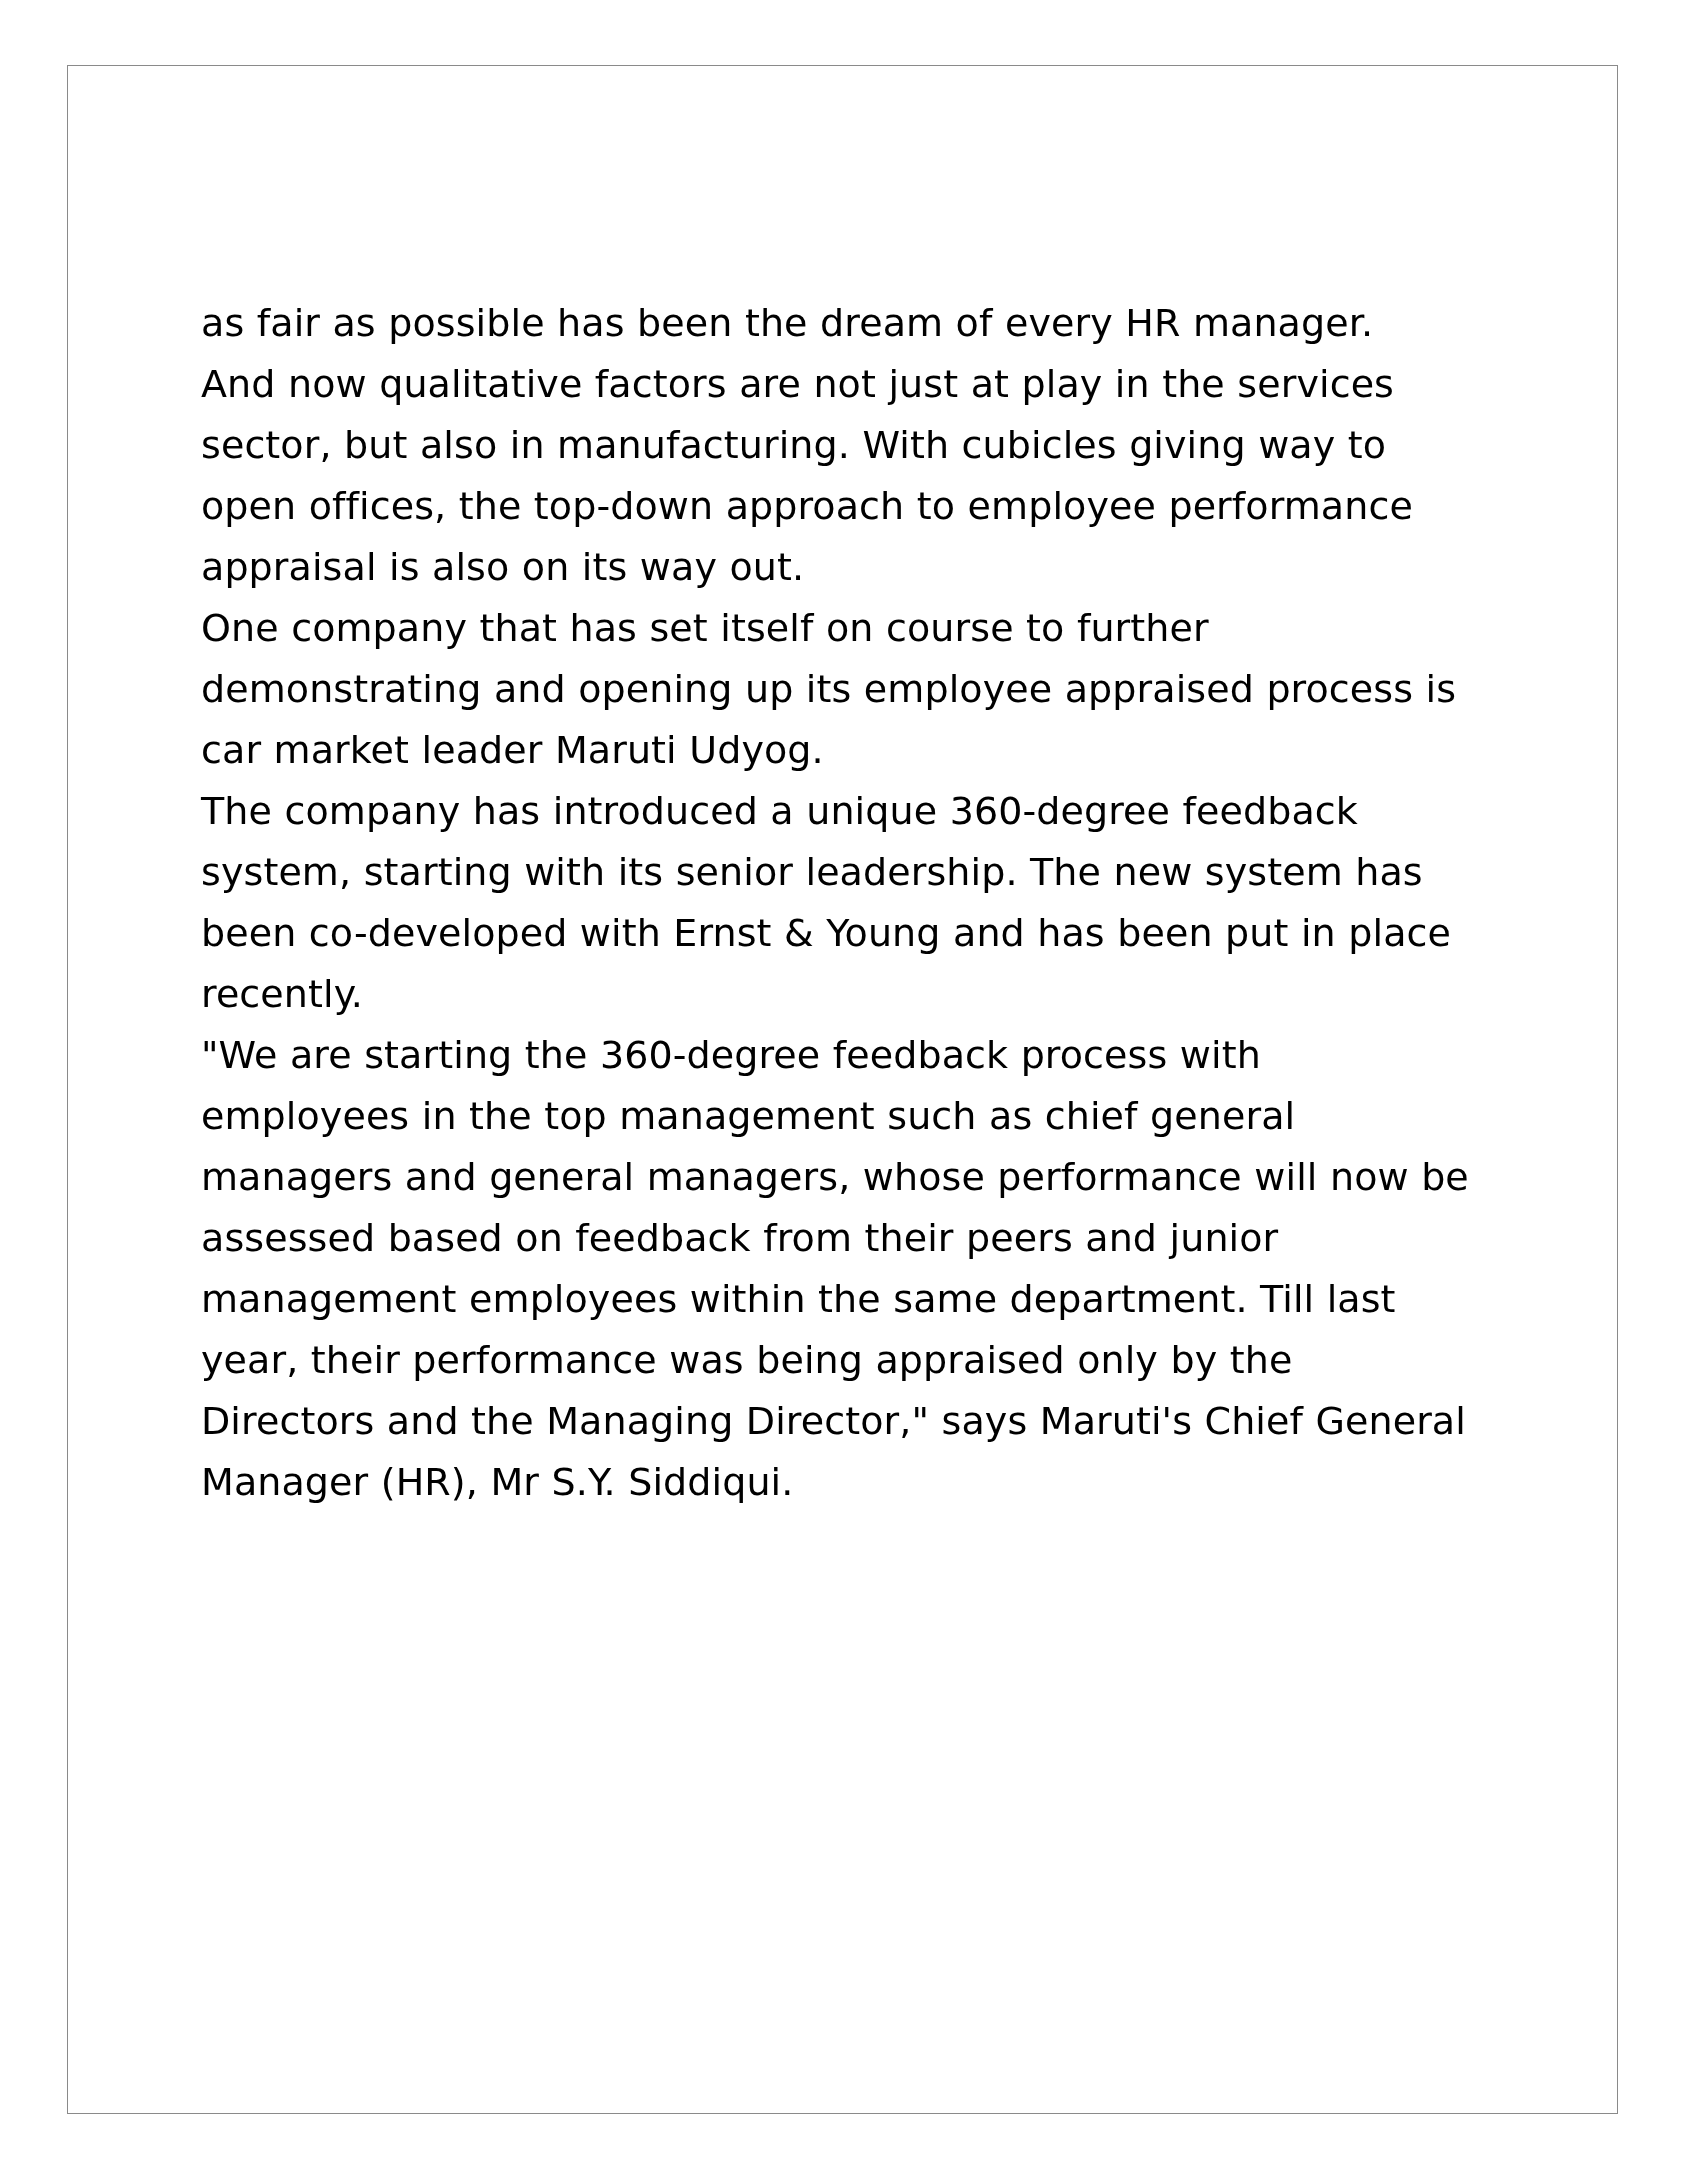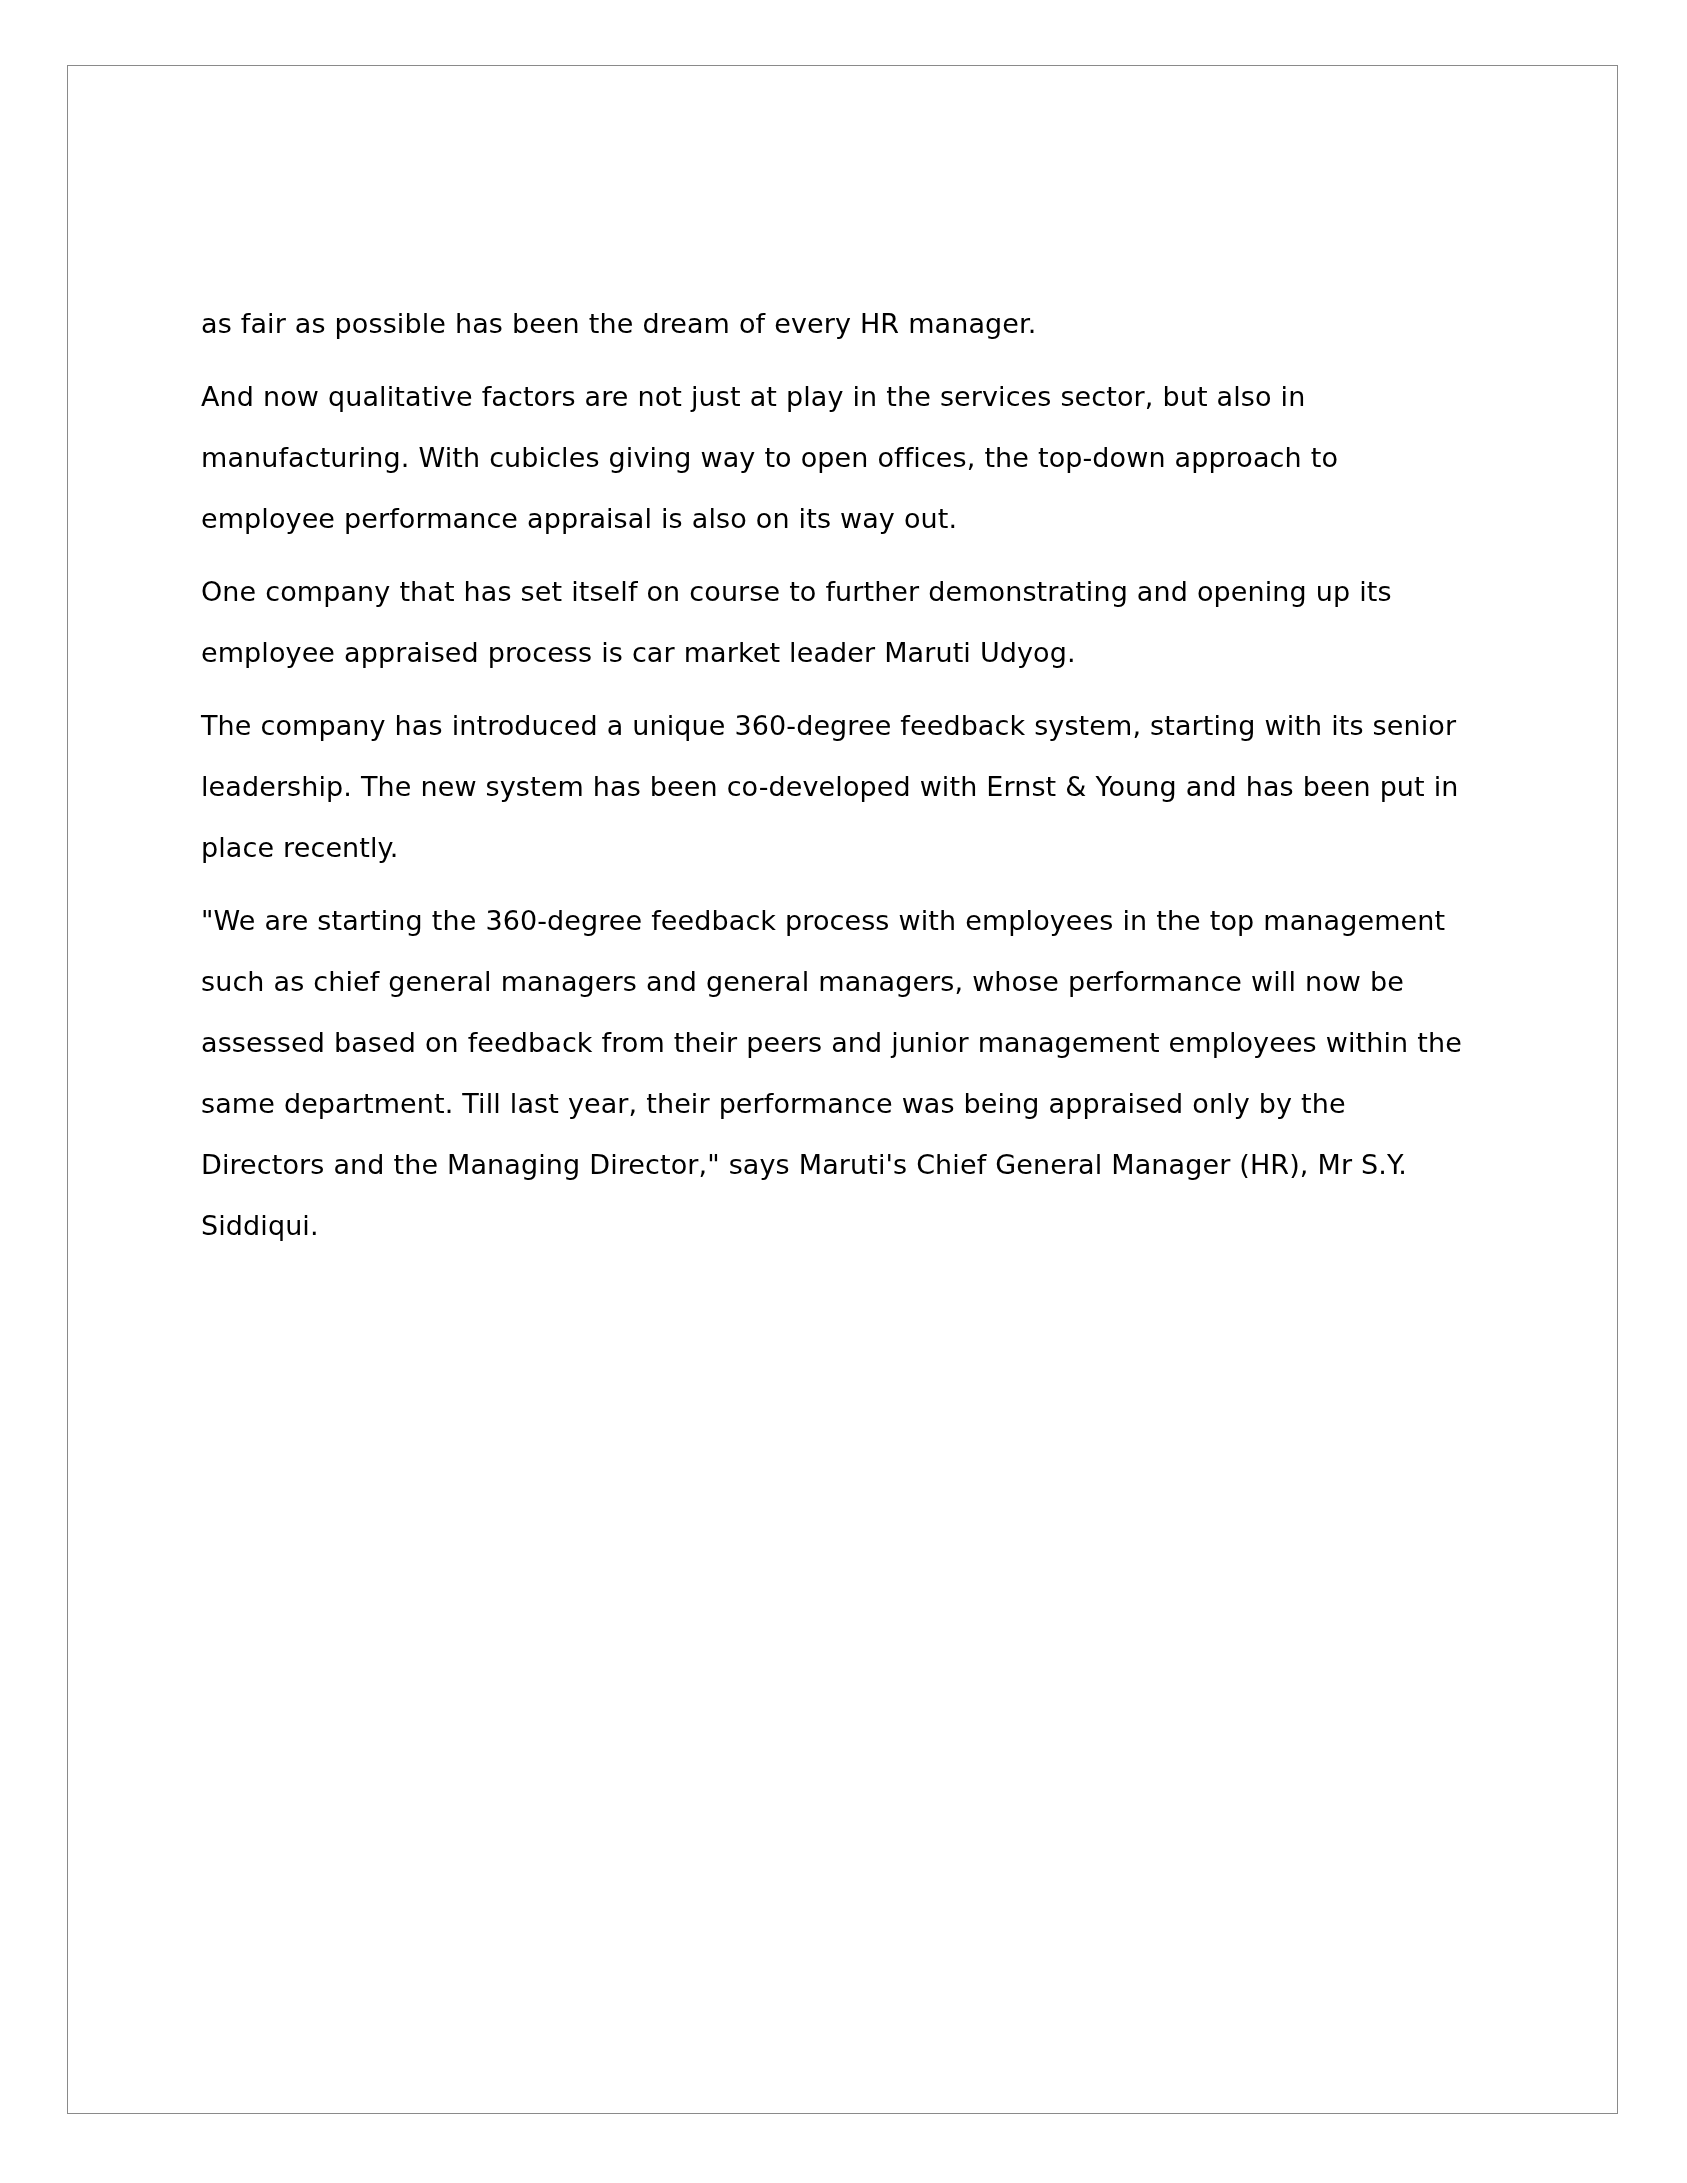--- a/index.html
+++ b/index.html
@@ -37,32 +37,32 @@
   .document-body {
     position: absolute;
     left: 133px;   
     top: 227px;    
     width: 1269px;
   }
 
   .doc-paragraph {
     margin: 0 0 0 0;
     font-family: "DejaVu Sans", sans-serif;
-    font-size: 27px;
+    font-size: 38px;
     line-height: 61px;
     color: #000000;
     text-align: left;
     letter-spacing: 0.1px;
     word-spacing: 0.3px;
     font-weight: 400;
   }
 
   
   .doc-paragraph + .doc-paragraph {
-    margin-top: 12px;
+    margin-top: 0px;
   }
 </style>
 </head>
 <body>
 
 <div class="page-canvas">
   <div class="page-sheet">
     <div class="document-body">
       <p class="doc-paragraph">as fair as possible has been the dream of every HR manager.</p>
       <p class="doc-paragraph">And now qualitative factors are not just at play in the services sector, but also in manufacturing. With cubicles giving way to open offices, the top-down approach to employee performance appraisal is also on its way out.</p>

